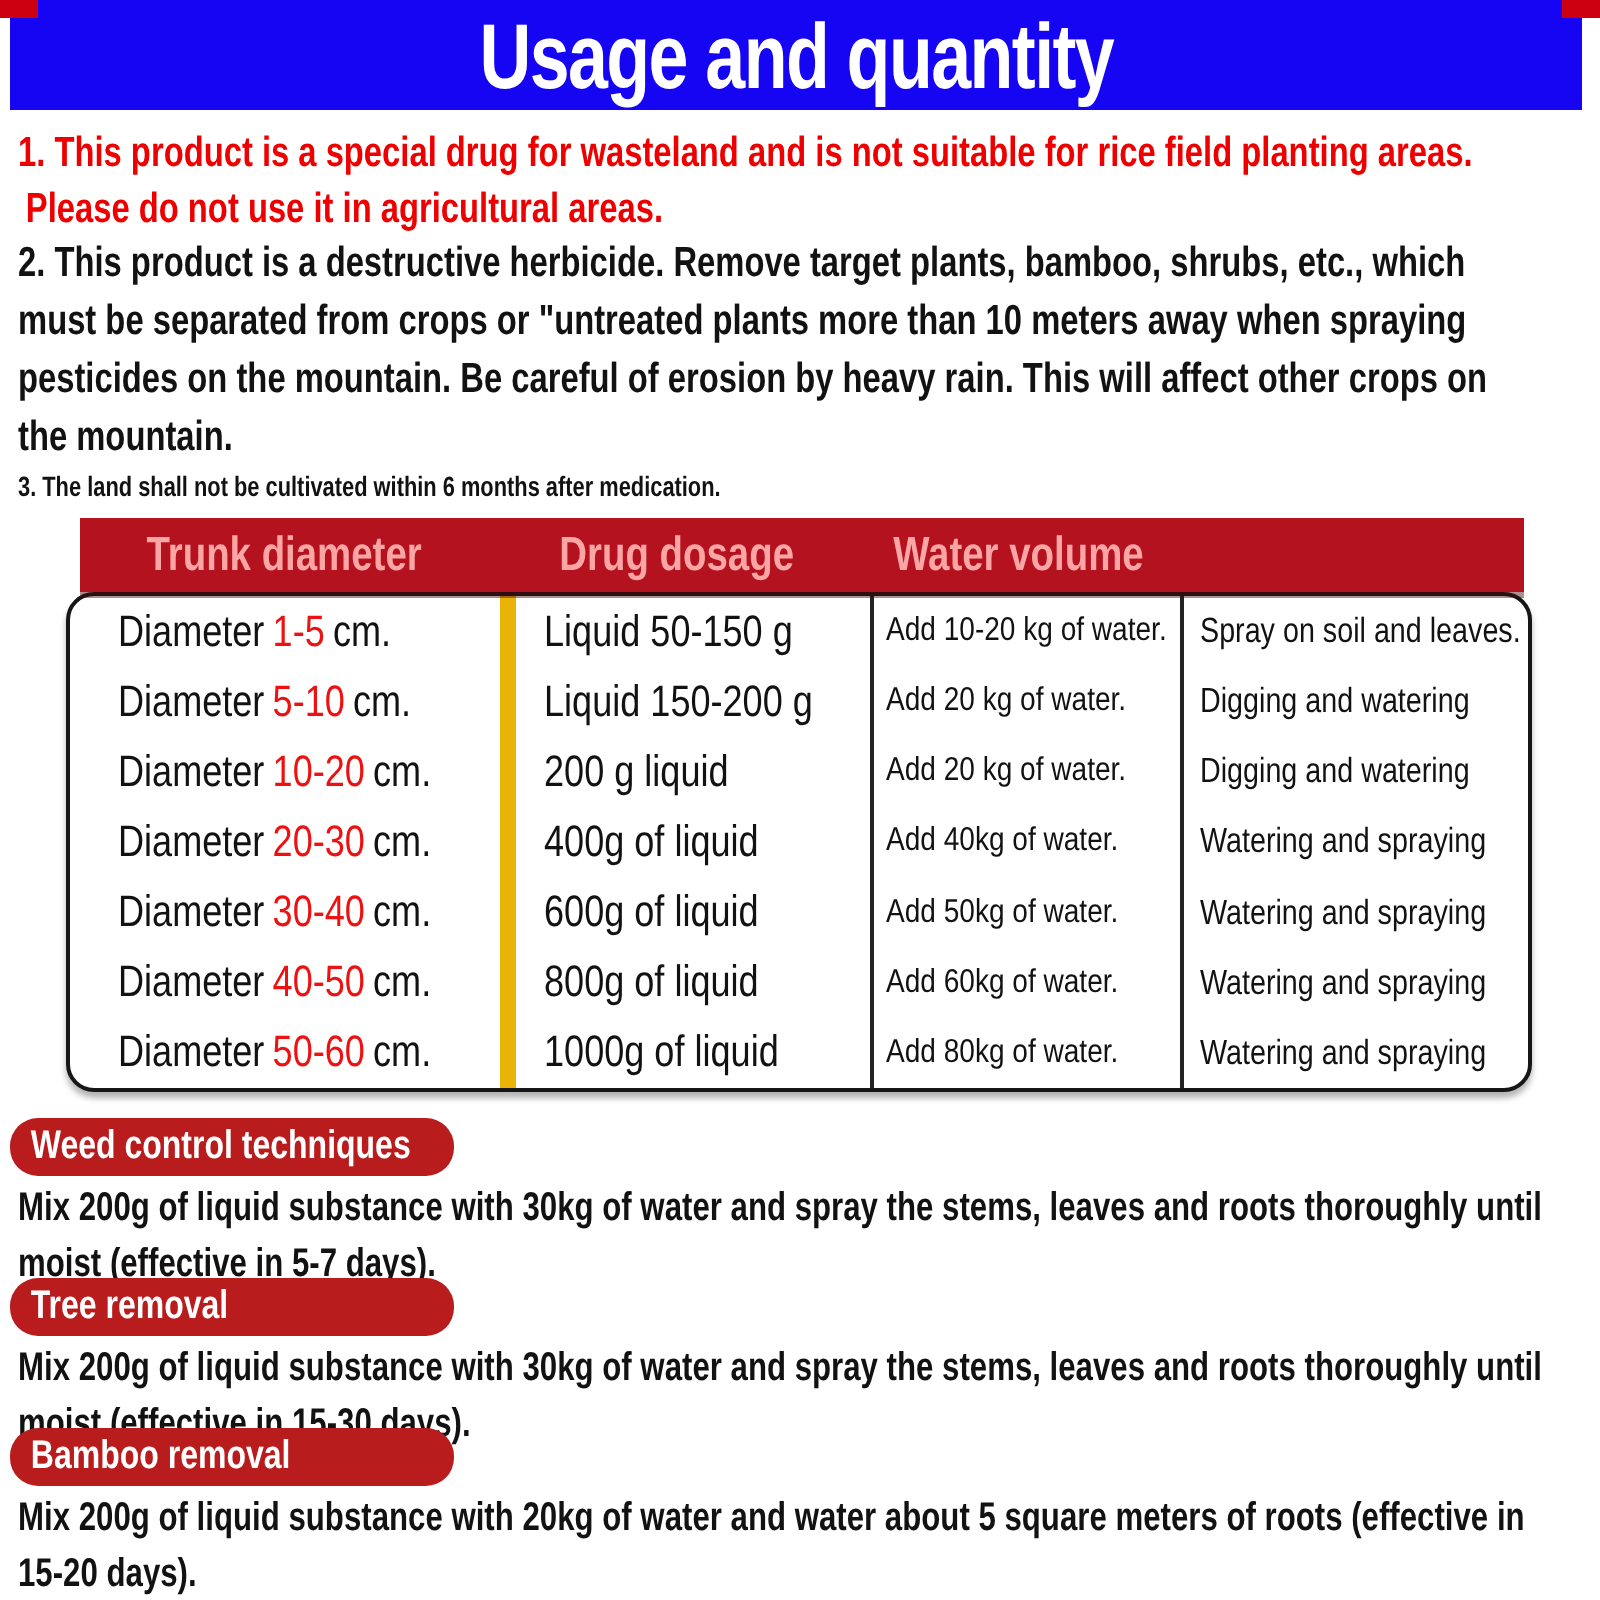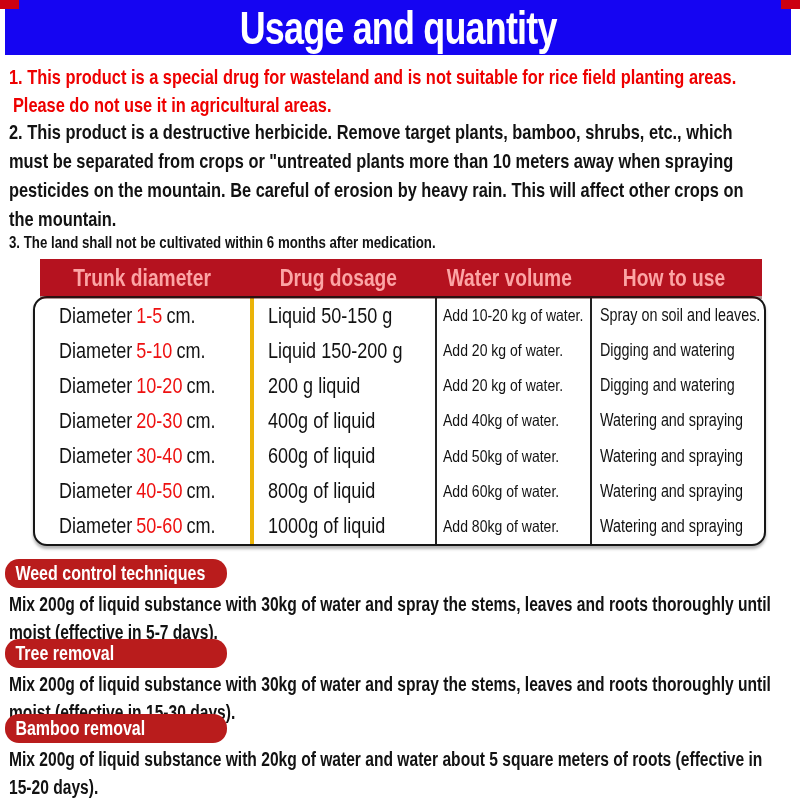--- a/index.html
+++ b/index.html
@@ -15,39 +15,39 @@
             background:#1505f2; z-index:2; display:flex; align-items:center; justify-content:center; }
   .banner .title { color:#fff; font-weight:bold; font-size:46px; white-space:nowrap;
                    transform:scaleX(0.78); letter-spacing:-1px; }
 
   
   .note { position:absolute; left:9px; font-weight:bold; white-space:nowrap; }
   .note .ln { transform:scaleX(0.78); transform-origin:0 50%; }
   .note1 { top:63px; color:#ee0000; font-size:21px; line-height:28px; }
   .note1 .ln + .ln { padding-left:5px; }
   .note2 { top:117px; color:#121212; font-size:21px; line-height:29px; }
-  .note3 { top:229px; color:#121212; font-size:17px; line-height:28px; }
+  .note3 { top:229px; color:#121212; font-size:14px; line-height:28px; }
 
   
   .thead { position:absolute; left:40px; top:259px; width:722px; height:37px;
            background:#b5121f; box-shadow:0 3px 0 rgba(70,8,8,0.45);
            display:grid; grid-template-columns:205px 187px 155px auto; z-index:2; }
   .thead .hcell { display:flex; align-items:center; justify-content:center;
                   color:#fca5a5; font-weight:bold; font-size:24px; white-space:nowrap; }
   .thead .hcell span { transform:scaleX(0.8); }
   .tbody { position:absolute; left:33px; top:296px; width:733px; height:250px;
            background:#fff; border:2px solid #161616; border-radius:14px;
            box-shadow:0 3px 3px rgba(0,0,0,0.3);
            display:grid; grid-template-rows:repeat(7,1fr); overflow:hidden; }
   .trow { display:grid; grid-template-columns:215px 185px 155px auto; }
   .tcell { display:flex; align-items:center; font-weight:normal; color:#121212; white-space:nowrap; }
   .tcell .cond { transform-origin:0 50%; white-space:nowrap; }
   .c1 { font-size:22px; padding-left:24px; }
   .c1 .cond { transform:scaleX(0.82); }
-  .c2 { font-size:22px; padding-left:14px; border-left:4px solid #eab308; }
+  .c2 { font-size:22px; padding-left:14px; border-left:8px solid #eab308; }
   .c2 .cond { transform:scaleX(0.82); }
   .c3 { font-size:16.5px; padding-left:6px; border-left:2px solid #222; }
   .c3 .cond { transform:scaleX(0.85); }
   .c4 { font-size:17.5px; padding-left:8px; border-left:2px solid #222; }
   .c4 .cond { transform:scaleX(0.82); }
   .d-range { color:#ee1111; margin:0 5px; }
 
   
   .pill { position:absolute; left:5px; width:222px; height:29px; background:#b91c1c;
           border-radius:14px; display:flex; align-items:center; z-index:2; }
@@ -91,23 +91,20 @@
   <div class="thead">
     <div class="hcell">
         <span>Trunk diameter</span>
       </div>
     <div class="hcell">
         <span>Drug dosage</span>
       </div>
     <div class="hcell">
         <span>Water volume</span>
       </div>
-    <div class="hcell">
-        <span>How to use</span>
-      </div>
   </div>
 
   <div class="tbody">
 
     <div class="trow">
       <div class="tcell c1">
           <span class="cond"><span>Diameter</span><span class="d-range">1-5</span><span>cm.</span></span>
         </div>
       <div class="tcell c2">
           <span class="cond">Liquid 50-150 g</span>

